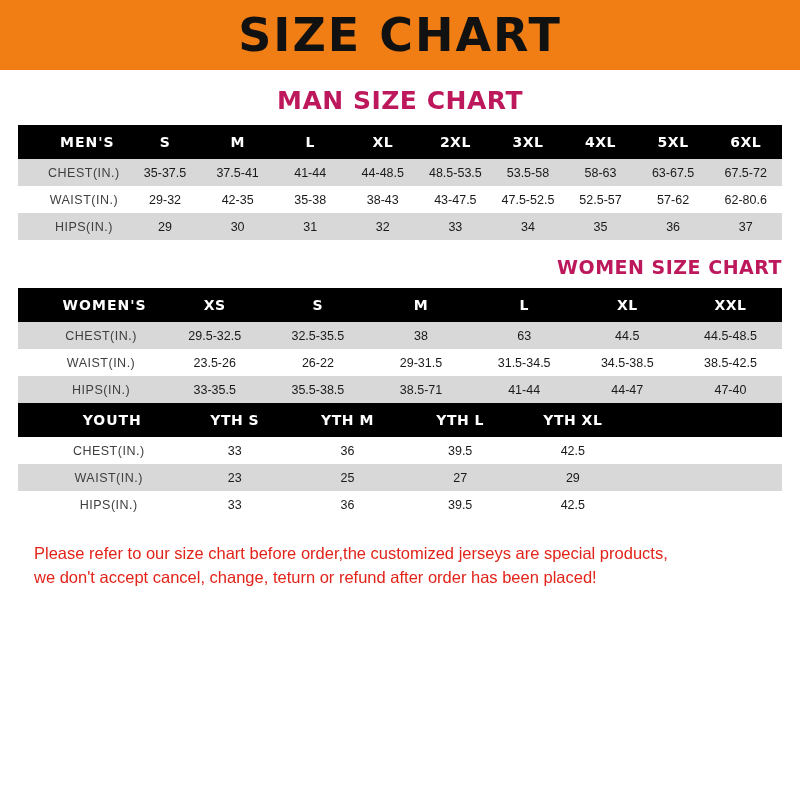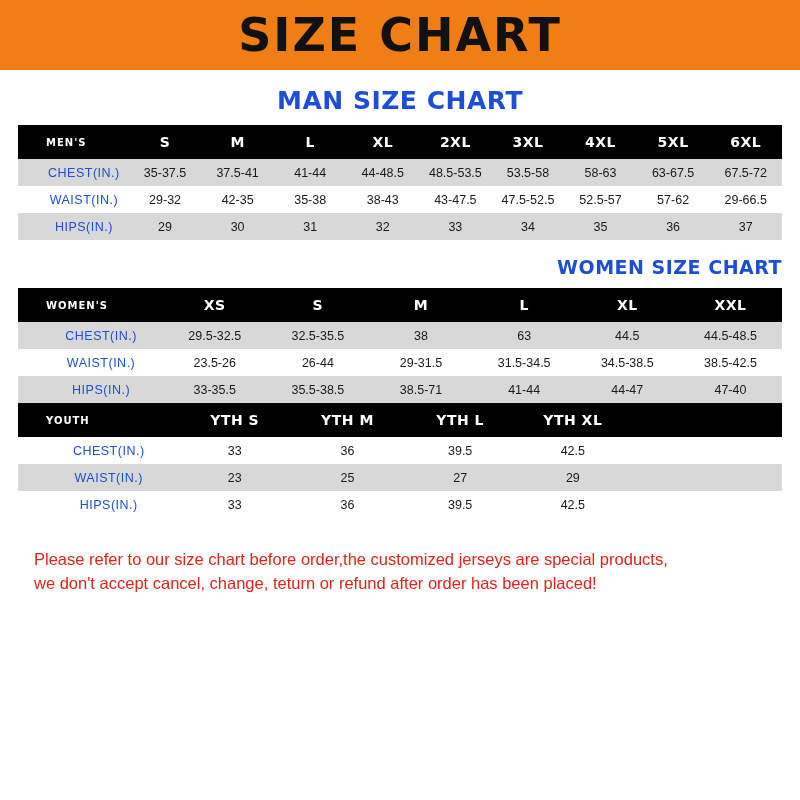--- a/index.html
+++ b/index.html
@@ -41,21 +41,21 @@
   .content {
     padding: 0 18px;
     box-sizing: border-box;
   }
 
   .section-title {
     text-align: center;
     font-family: "DejaVu Sans", sans-serif;
     font-weight: 700;
     font-size: 25px;
-    color: #1d4ed8;
+    color: #be185d;
     letter-spacing: 0.5px;
     margin: 16px 0 10px 0;
   }
   .section-title.women { font-size: 19px; text-align: right; }
 
   table.size-table {
     width: 100%;
     border-collapse: collapse;
     table-layout: fixed;
   }
@@ -71,43 +71,43 @@
   table.size-table thead th {
     background: #000000;
     color: #ffffff;
     font-size: 14px;
     font-weight: 700;
     height: 34px;
     letter-spacing: 0.5px;
     font-family: "DejaVu Sans", sans-serif;
   }
   table.size-table thead th.rowhead {
-    text-align: left;
+    text-align: center;
     padding-left: 28px;
-    font-size: 10px;
+    font-size: 14px;
     letter-spacing: 1px;
   }
   table.size-table tbody tr.odd td { background: #d8d8d8; }
   table.size-table tbody tr.even td { background: #ffffff; }
   table.size-table tbody td.rowhead {
     font-size: 12.5px;
     letter-spacing: 0.5px;
-    color: #1d4ed8;
+    color: #404040;
     text-align: center;
     padding-left: 21px;
   }
 
   
   table.men col.c0 { width: 14.5%; }
   table.women col.c0 { width: 19%; }
   table.youth col.c0 { width: 21%; }
   table.youth col.pad { width: 20%; }
 
   .footer-note {
-    margin-top: 30px;
+    margin-top: 24px;
     padding: 0 16px;
     color: #e2231a;
     font-size: 16.5px;
     line-height: 1.45;
     font-family: "Liberation Sans", sans-serif;
   }
 </style>
 </head>
 <body>
 
@@ -164,21 +164,21 @@
         <tr class="even">
           <td class="rowhead">WAIST(IN.)</td>
           <td>29-32</td>
           <td>42-35</td>
           <td>35-38</td>
           <td>38-43</td>
           <td>43-47.5</td>
           <td>47.5-52.5</td>
           <td>52.5-57</td>
           <td>57-62</td>
-          <td>29-66.5</td>
+          <td>62-80.6</td>
         </tr>
         <tr class="odd">
           <td class="rowhead">HIPS(IN.)</td>
           <td>29</td>
           <td>30</td>
           <td>31</td>
           <td>32</td>
           <td>33</td>
           <td>34</td>
           <td>35</td>
@@ -216,21 +216,21 @@
           <td>29.5-32.5</td>
           <td>32.5-35.5</td>
           <td>38</td>
           <td>63</td>
           <td>44.5</td>
           <td>44.5-48.5</td>
         </tr>
         <tr class="even">
           <td class="rowhead">WAIST(IN.)</td>
           <td>23.5-26</td>
-          <td>26-44</td>
+          <td>26-22</td>
           <td>29-31.5</td>
           <td>31.5-34.5</td>
           <td>34.5-38.5</td>
           <td>38.5-42.5</td>
         </tr>
         <tr class="odd">
           <td class="rowhead">HIPS(IN.)</td>
           <td>33-35.5</td>
           <td>35.5-38.5</td>
           <td>38.5-71</td>

